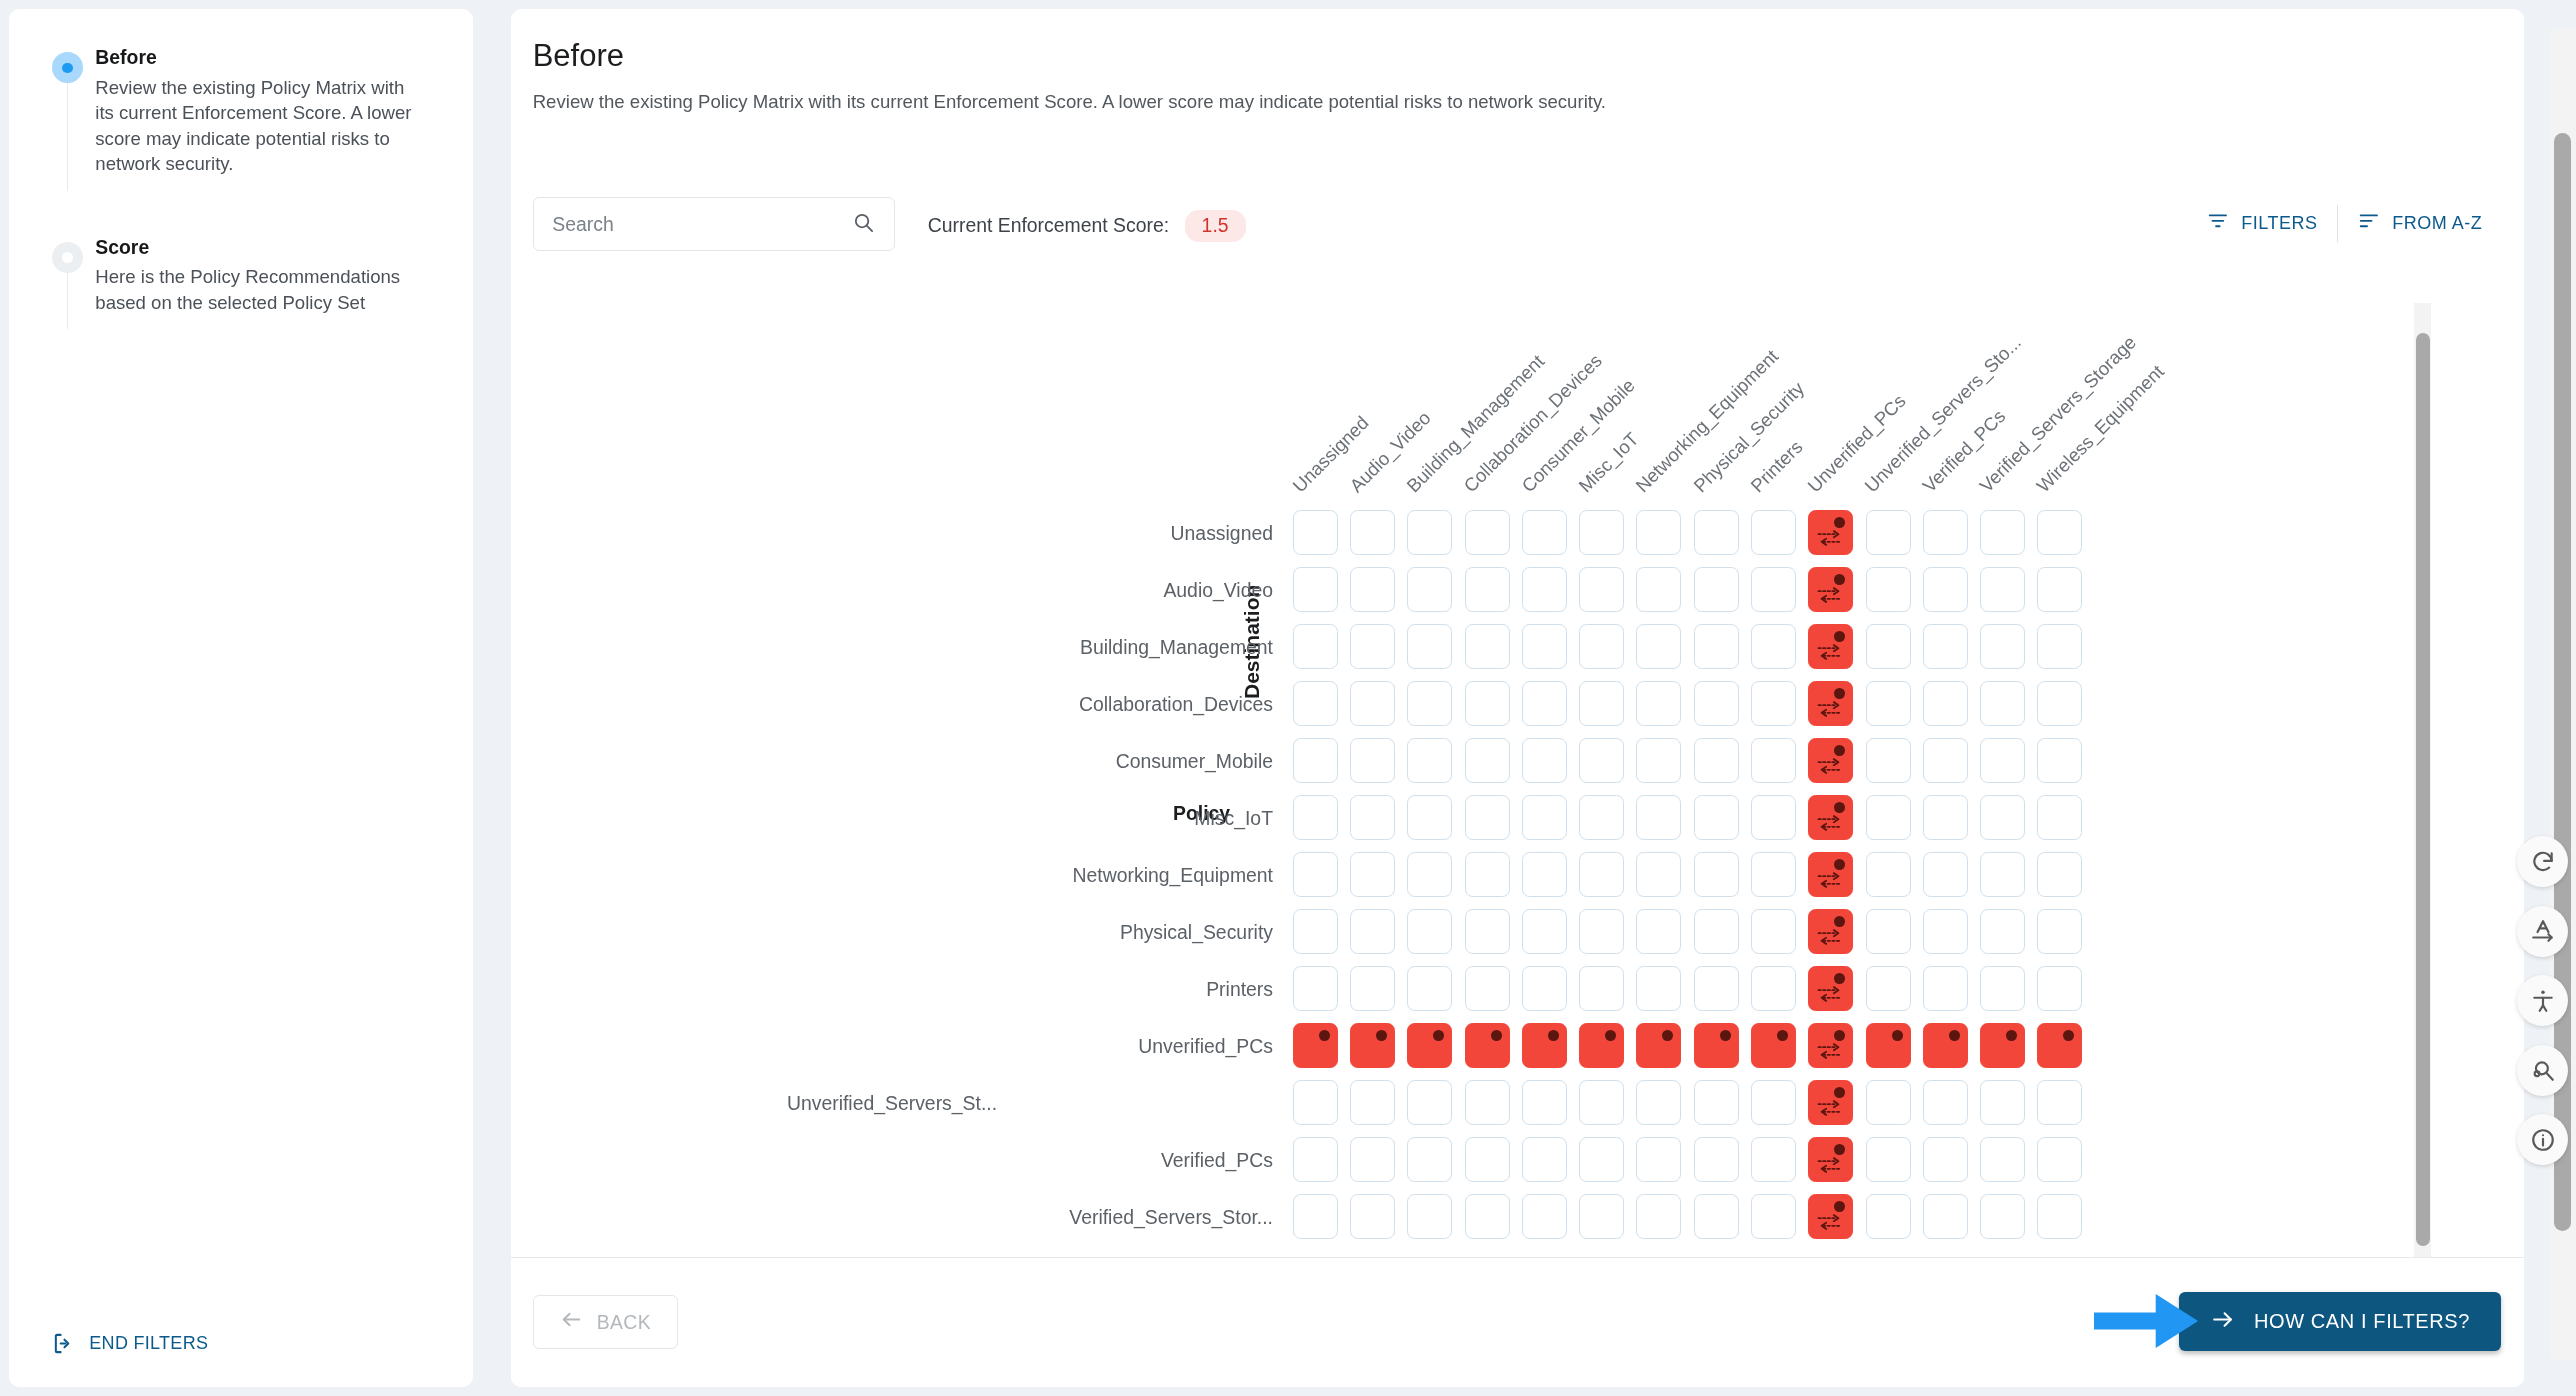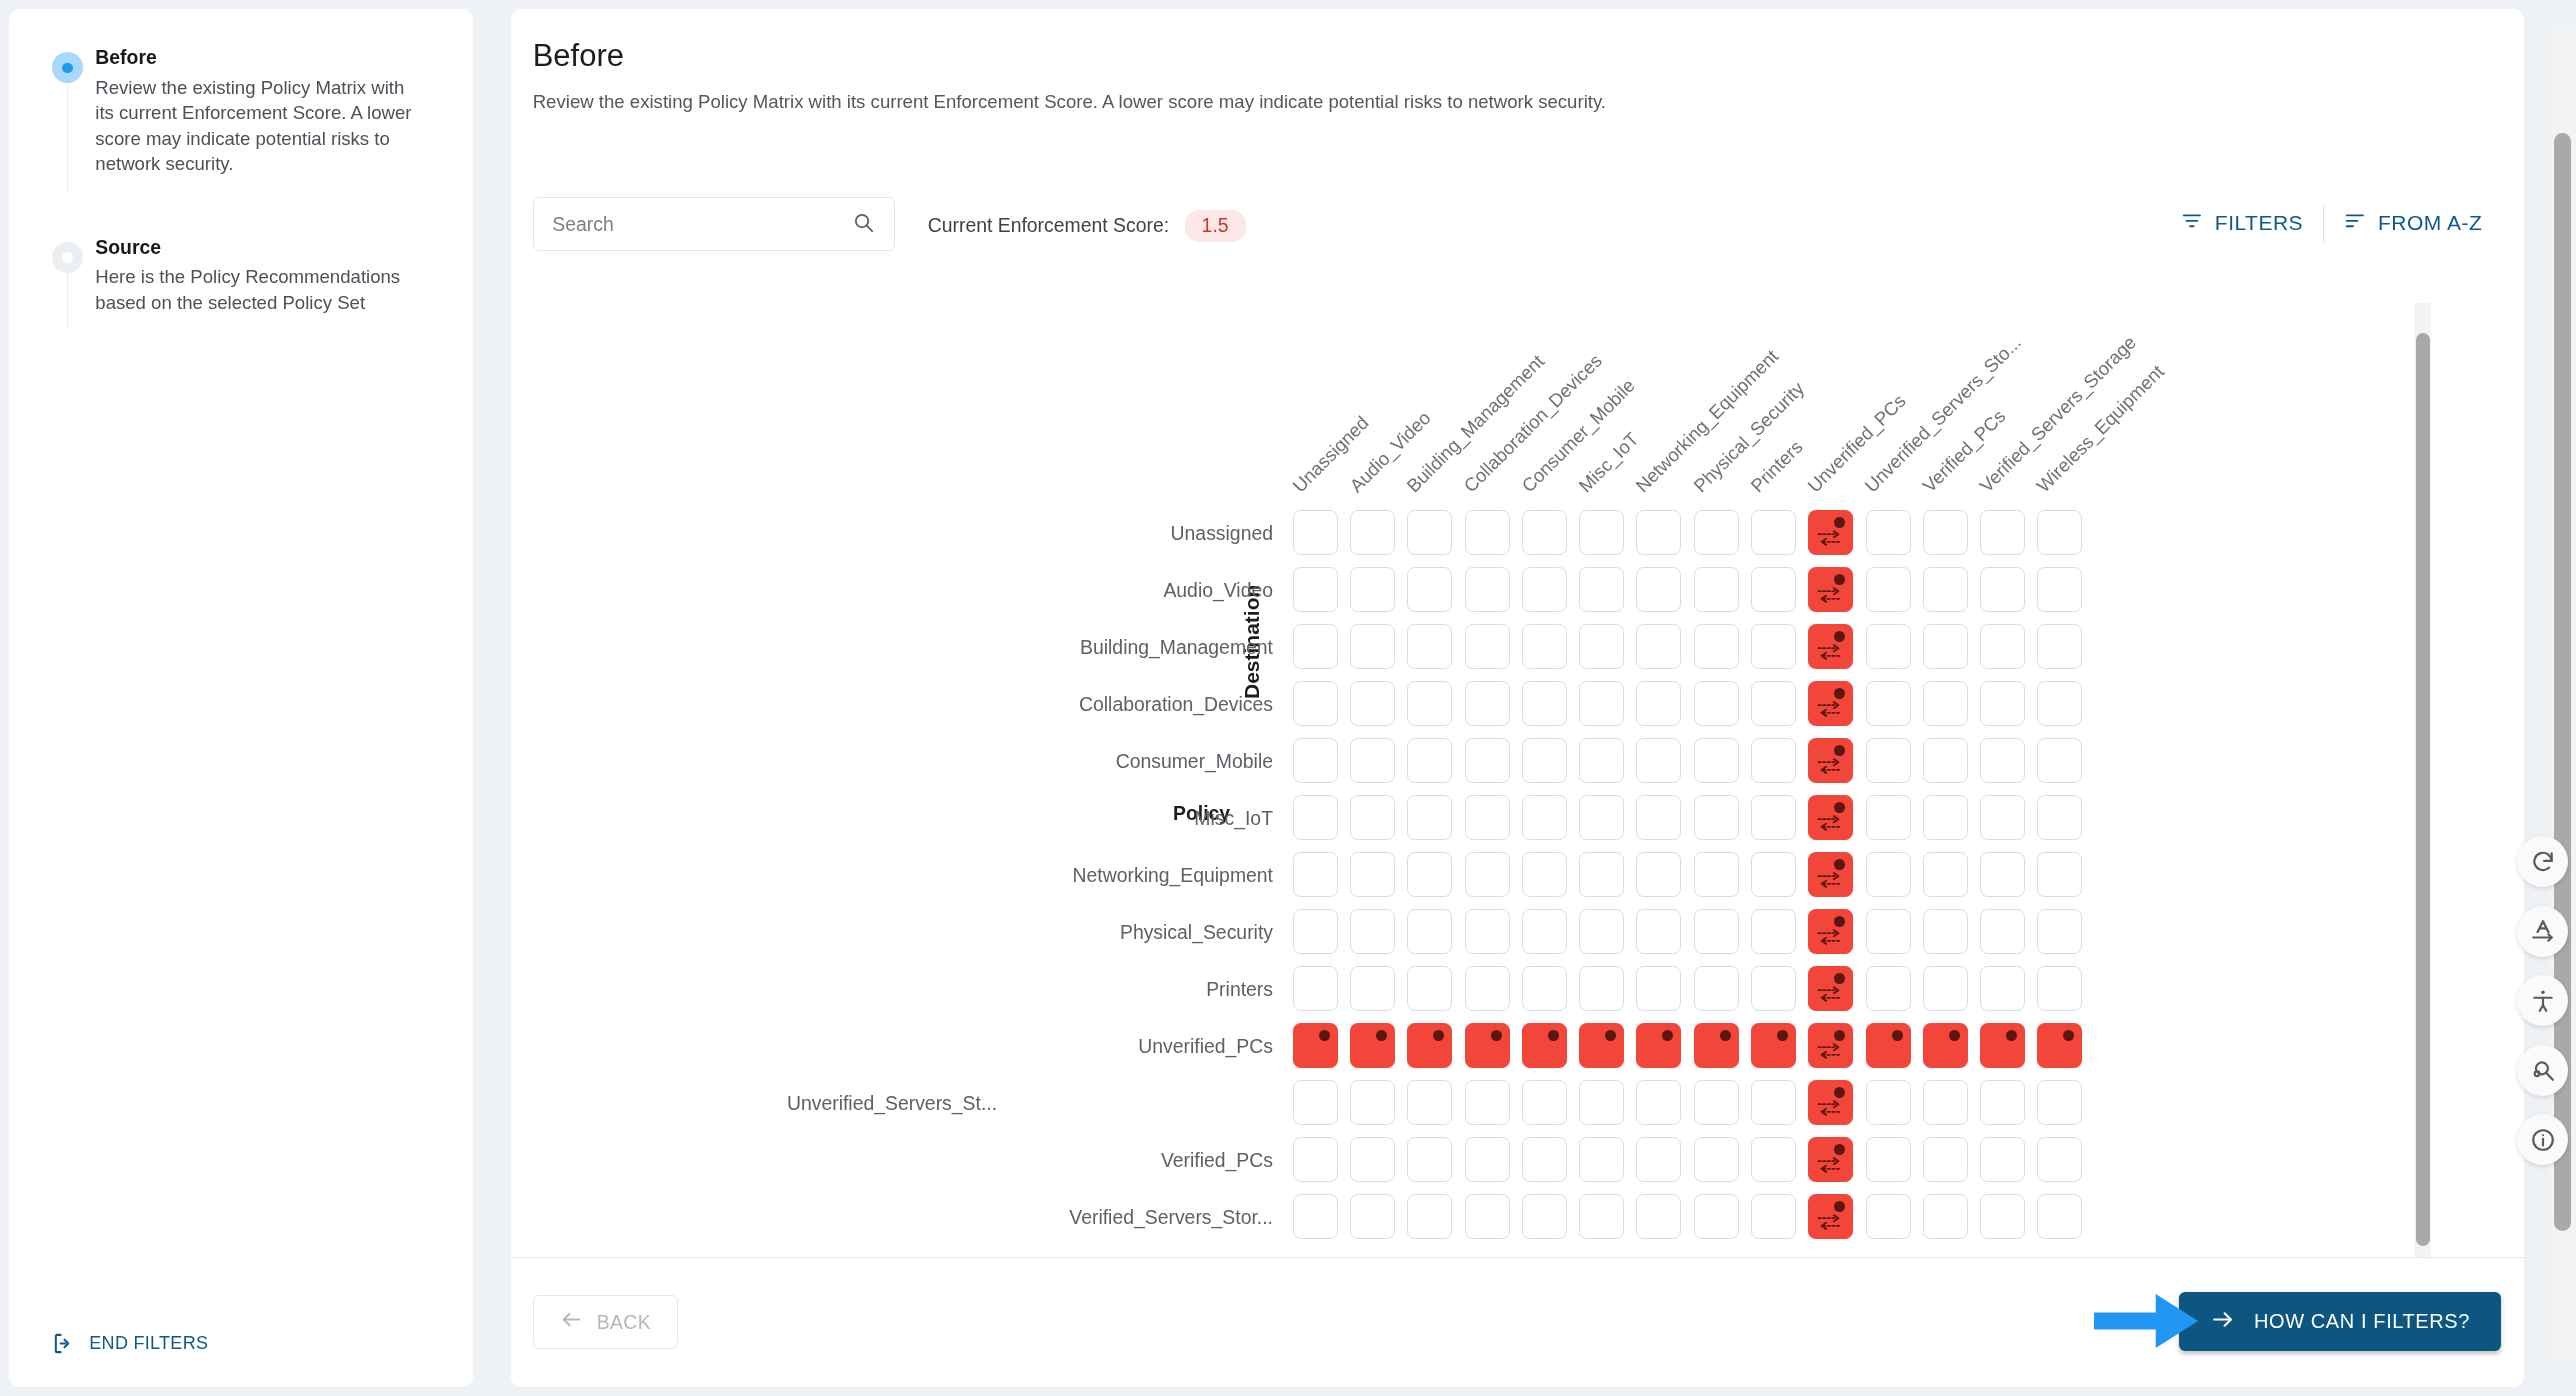--- a/index.html
+++ b/index.html
@@ -88,21 +88,21 @@
   .score-pill {
     background: #fde8e8; color: #d0342c; font-size: 19.4px;
     padding: 4.6px 17px; border-radius: 14px;
   }
   .tool-right {
     position: absolute; right: 0; top: 6.2px;
     display: flex; align-items: center; gap: 0;
   }
   .tool-btn {
     display: flex; align-items: center; gap: 12.4px;
-    color: #0c5a8c; font-size: 21px; letter-spacing: 0.5px;
+    color: #0c5a8c; font-size: 18px; letter-spacing: 0.5px;
     padding: 0 20px; cursor: pointer; height: 40px;
   }
   .tool-divider { width: 0.8px; height: 37px; background: #dfe3e7; }
 
   
   .matrix-viewport {
     position: absolute; left: 0; top: 294px;
     width: 1960px; height: 960px;
     overflow: hidden;
   }
@@ -215,21 +215,21 @@
         <div class="step-line"></div>
         <div class="step-title">Before</div>
         <div class="step-desc">Review the existing Policy Matrix with its current Enforcement Score. A lower score may indicate potential risks to network security.</div>
       </div>
 
       <div class="step s2">
         <div class="step-dot inactive">
             <i></i>
           </div>
         <div class="step-line"></div>
-        <div class="step-title">Source</div>
+        <div class="step-title">Score</div>
         <div class="step-desc">Here is the Policy Recommendations based on the selected Policy Set</div>
       </div>
 
     </div>
 
     <div class="end-session">
       <span>
         <svg width="23" height="23" viewBox="0 0 24 24" fill="none" stroke="#0c5a8c" stroke-width="2.1" stroke-linecap="round" stroke-linejoin="round">
           <path d="M9 3H5a1 1 0 0 0-1 1v16a1 1 0 0 0 1 1h4"></path>
           <path d="M14 12H9"></path>

